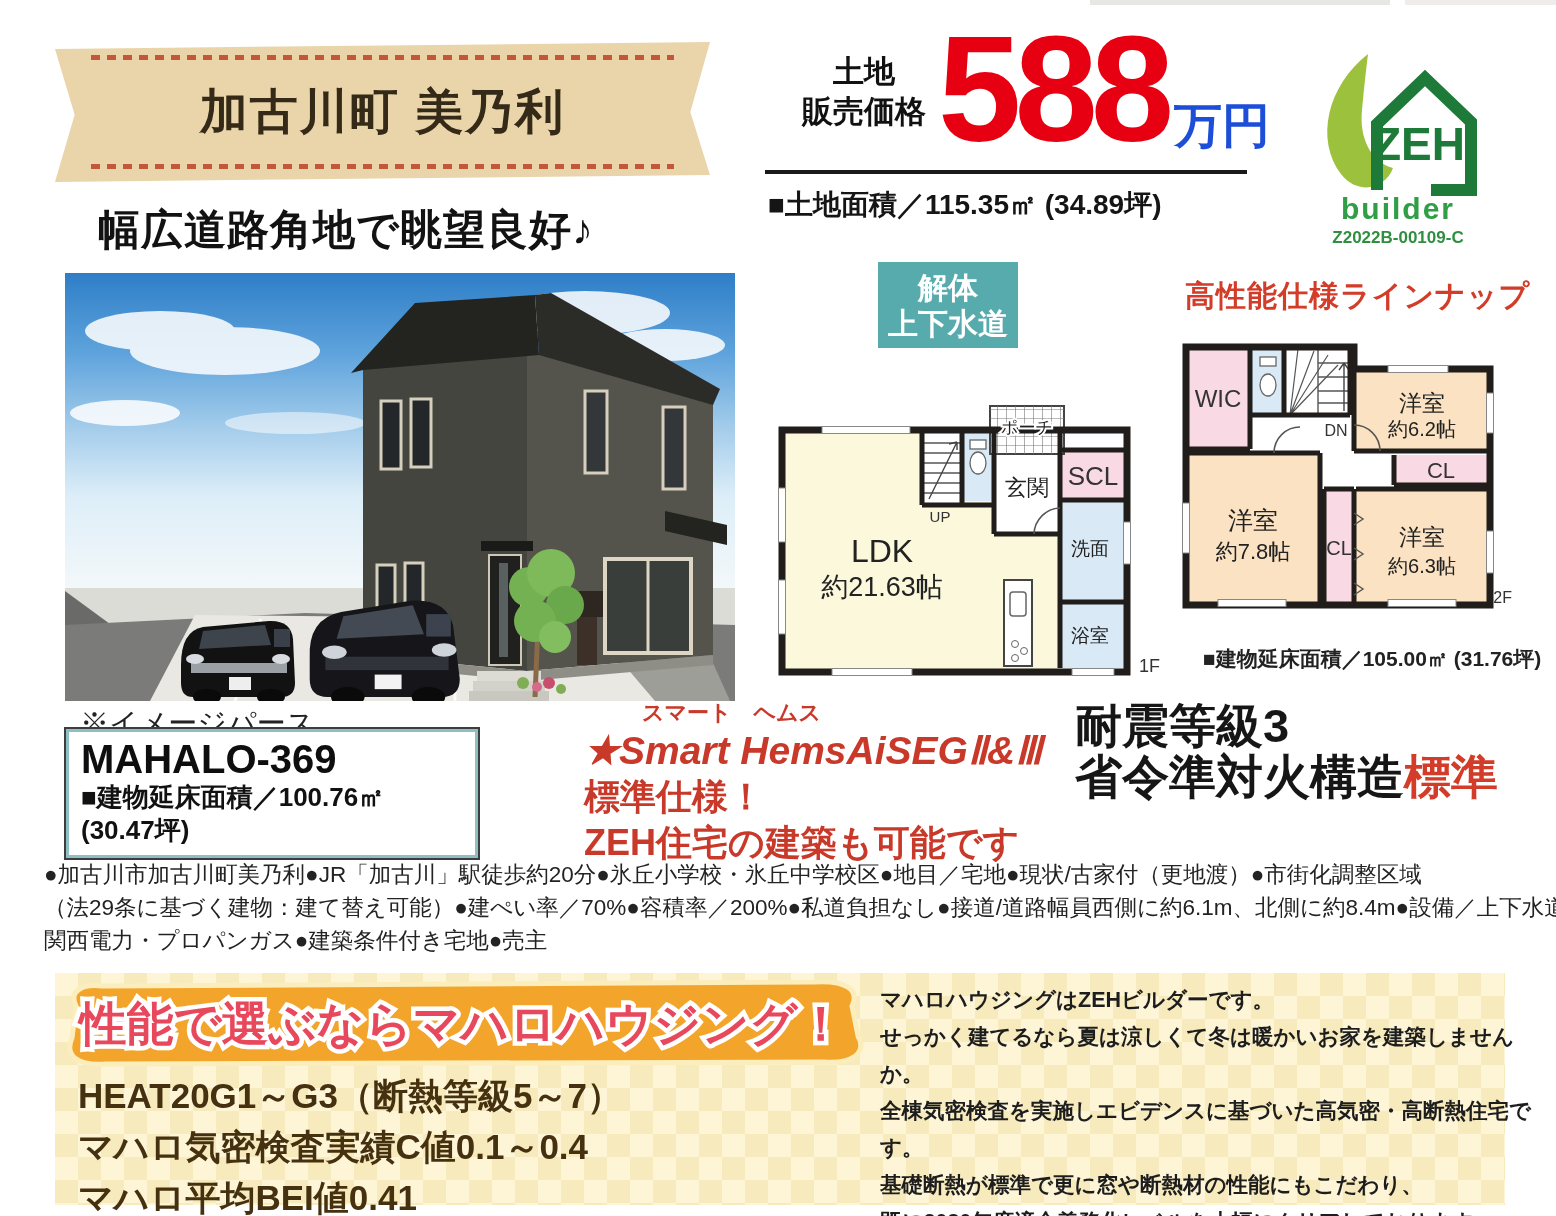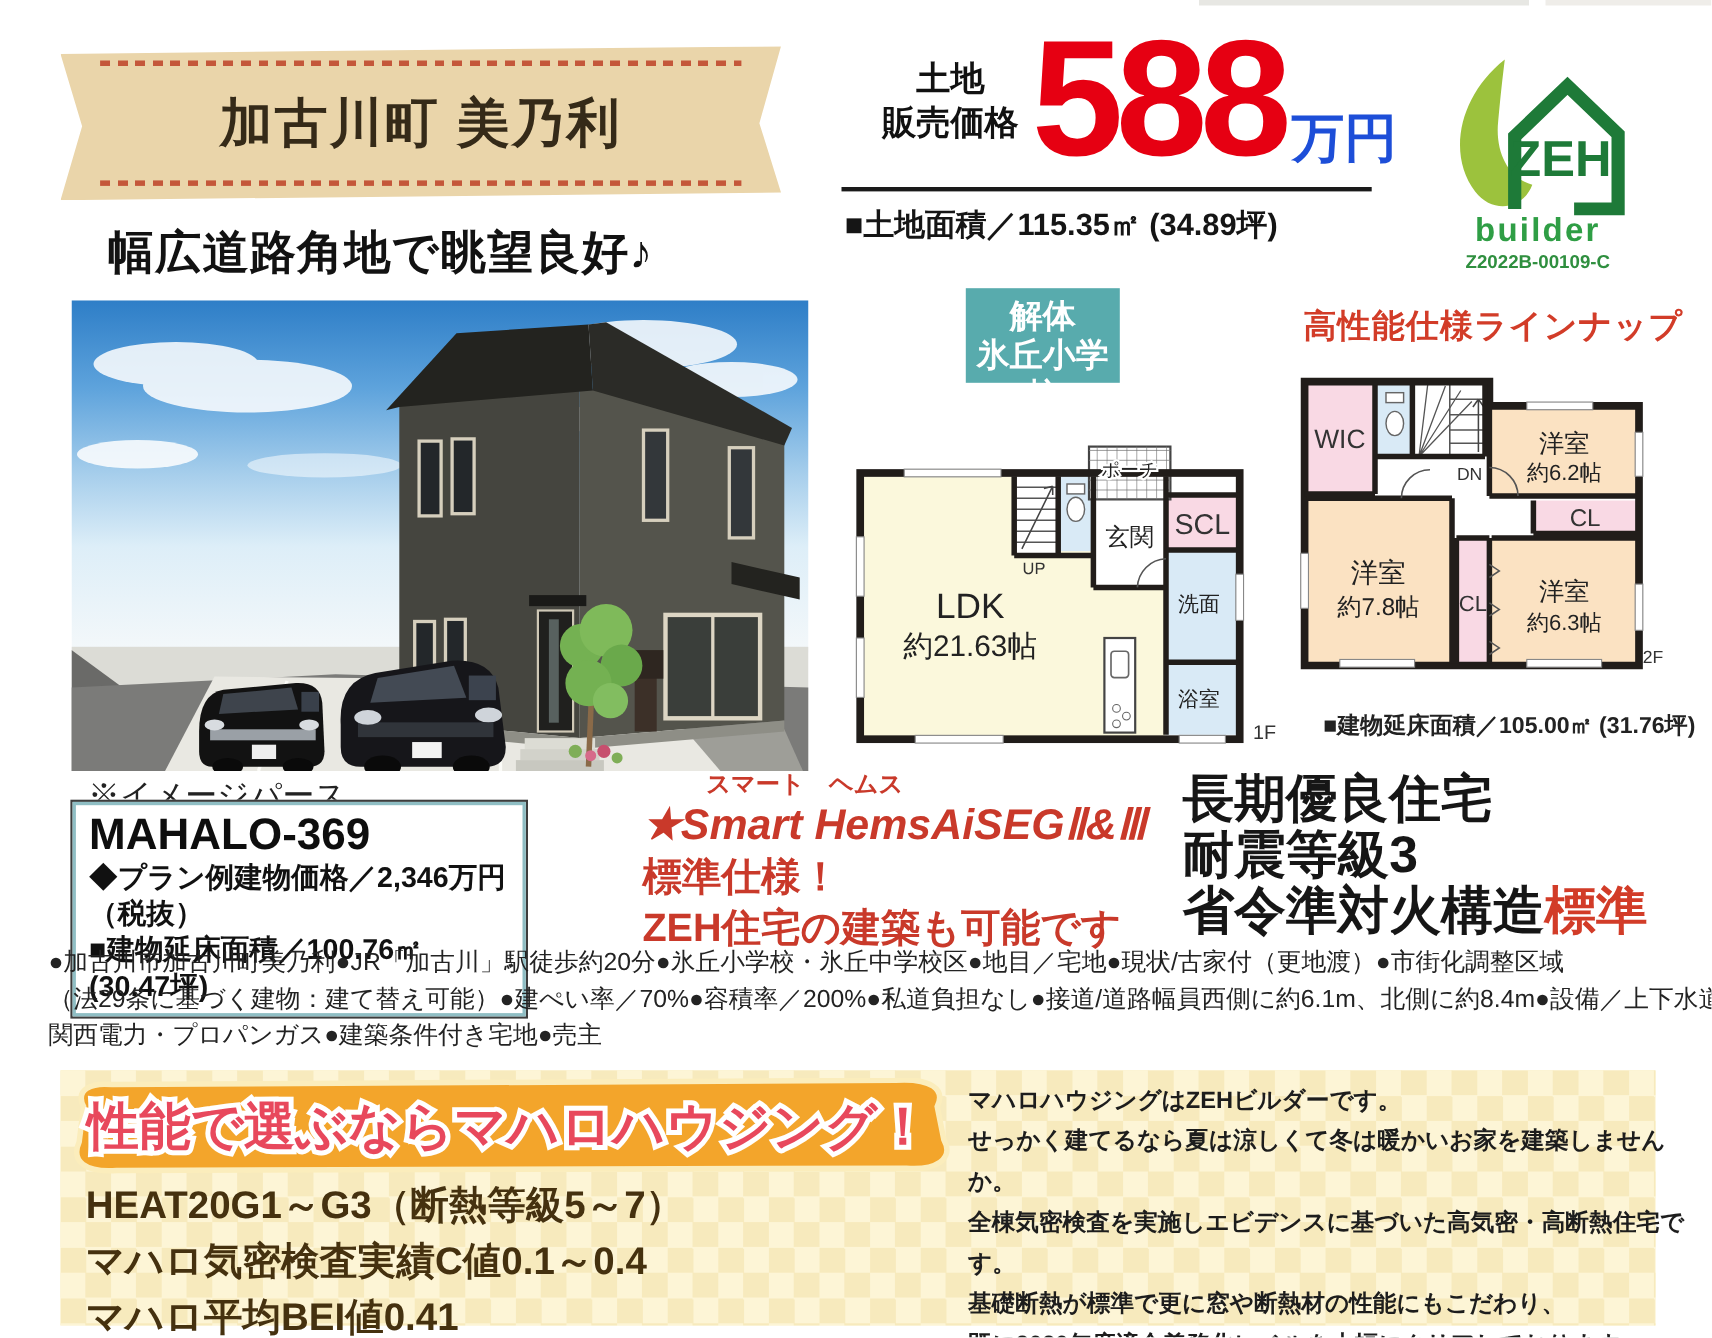--- a/index.html
+++ b/index.html
@@ -215,28 +215,27 @@
           <ellipse cx="112" cy="100" rx="15" ry="9" fill="#0a0a0a"></ellipse>
       </g>
     </svg>
   </div>
 
   <div class="abs render-note">※イメージパース</div>
 
   <div class="abs planbox">
     <div class="planbox-inner">
       <div class="planbox-name">MAHALO-369</div>
-      <div class="planbox-line">◆プラン例建物価格／2,346万円（税抜）</div>
       <div class="planbox-line">■建物延床面積／100.76㎡ (30.47坪)</div>
     </div>
   </div>
 
   <div class="abs badge">
     <div class="b1">解体</div>
-    <div>氷丘小学校</div>
+    <div>上下水道</div>
   </div>
 
   <div class="abs lineup">高性能仕様ラインナップ</div>
 
   <div class="abs fp1">
     <svg width="392" height="292" viewBox="0 0 392 292">
       <defs>
         <pattern id="hatch1f" width="9" height="9" patternUnits="userSpaceOnUse">
           <path d="M0,0 H9 M0,0 V9" stroke="#777" stroke-width="1.2"></path>
         </pattern>
@@ -338,21 +337,20 @@
   <div class="abs bldg-area">■建物延床面積／105.00㎡ (31.76坪)</div>
 
   <div class="abs hems">
     <div class="furigana">スマート　ヘムス</div>
     <div class="l1">★Smart HemsAiSEGⅡ&amp;Ⅲ</div>
     <div class="l2">標準仕様！</div>
     <div class="l3">ZEH住宅の建築も可能です</div>
   </div>
 
   <div class="abs cert">
-    <div>長期優良住宅</div>
     <div>耐震等級3</div>
     <div><span>省令準対火構造</span><span class="red">標準</span></div>
   </div>
 
   <div class="abs details">
     <div>●加古川市加古川町美乃利●JR「加古川」駅徒歩約20分●氷丘小学校・氷丘中学校区●地目／宅地●現状/古家付（更地渡）●市街化調整区域</div>
     <div>（法29条に基づく建物：建て替え可能）●建ぺい率／70%●容積率／200%●私道負担なし●接道/道路幅員西側に約6.1m、北側に約8.4m●設備／上下水道・</div>
     <div>関西電力・プロパンガス●建築条件付き宅地●売主</div>
   </div>
 

